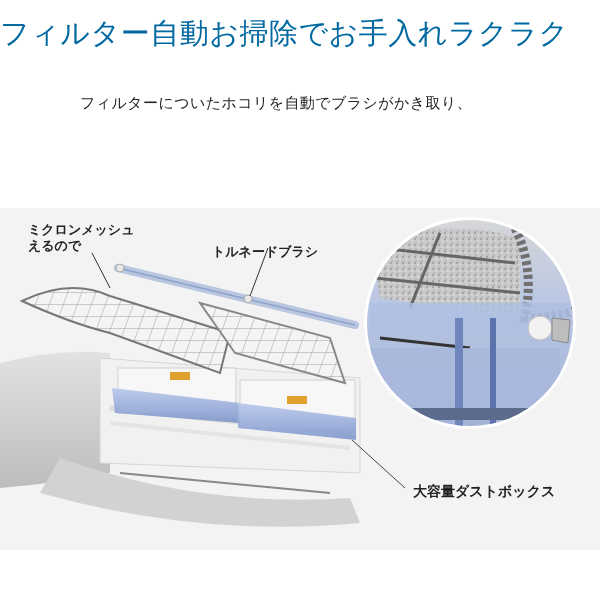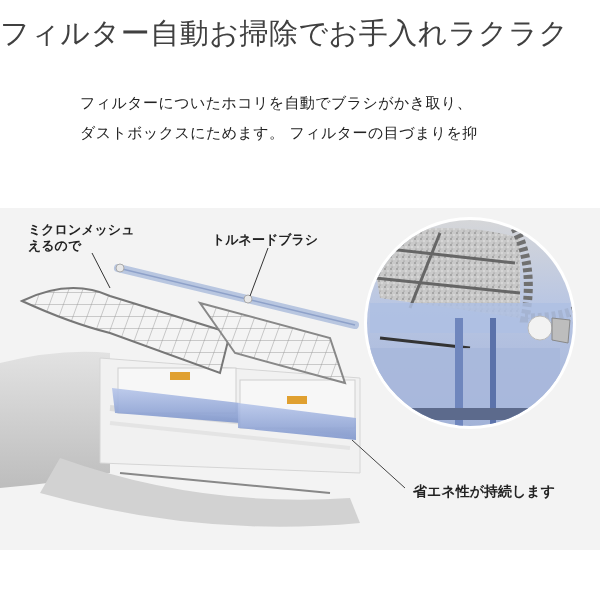--- a/index.html
+++ b/index.html
@@ -1,39 +1,38 @@
 <!DOCTYPE html>
 <html><head>
 <meta charset="utf-8">
 <style>
   html, body { margin:0; padding:0; background:#ffffff; }
   body { width:600px; height:600px; position:relative; overflow:hidden;
          font-family:"DejaVu Sans","Liberation Sans",sans-serif; color:#111; }
   .title { position:absolute; left:0; top:14px; width:516px; text-align:center;
-           font-size:29px; letter-spacing:0.5px; color:#404040; white-space:nowrap; }
+           font-size:29px; letter-spacing:0.5px; color:#0369a1; white-space:nowrap; }
   .desc { position:absolute; left:80px; top:88px; width:510px; font-size:15px;
           line-height:30px; color:#222; letter-spacing:0.4px; }
   .desc span { display:block; white-space:nowrap; }
   .panel { position:absolute; left:0; top:208px; width:600px; height:342px;
            background:#f3f3f3; overflow:hidden; }
   .panel svg { position:absolute; left:0; top:0; }
   .label { position:absolute; font-size:13px; font-weight:bold; color:#222;
            white-space:nowrap; line-height:16px; }
   .lbl-filter { left:28px; top:14px; text-align:left; width:140px; }
-  .lbl-brush { left:212px; top:24px; }
+  .lbl-brush { left:212px; top:36px; }
   .lbl-dust { left:413px; top:275px; font-size:14px; }
 </style>
 </head>
 <body>
 
 <div class="title">フィルター自動お掃除でお手入れラクラク</div>
 
 <div class="desc">
   <span>フィルターについたホコリを自動でブラシがかき取り、</span>
-  <span>ダストボックスにためます。 フィルターの目づまりを抑</span>
 </div>
 
 <div class="panel">
   <svg width="600" height="342" viewBox="0 0 600 342">
     <defs>
       <linearGradient id="unitG" x1="0" y1="0" x2="0" y2="1">
         <stop offset="0" stop-color="#e2e2e2"></stop>
         <stop offset="1" stop-color="#bdbdbd"></stop>
       </linearGradient>
       <linearGradient id="boxG" x1="0" y1="0" x2="0" y2="1">
@@ -111,14 +110,14 @@
         <rect x="370" y="200" width="200" height="12" fill="#5c6a8c"></rect>
       </g>
     </g>
   </svg>
 
   <div class="label lbl-filter">
     <div>ミクロンメッシュ</div>
     <div>えるので</div>
   </div>
   <div class="label lbl-brush">トルネードブラシ</div>
-  <div class="label lbl-dust">省エネ性が持続します</div>
+  <div class="label lbl-dust">大容量ダストボックス</div>
 </div>
 
 </body></html>

